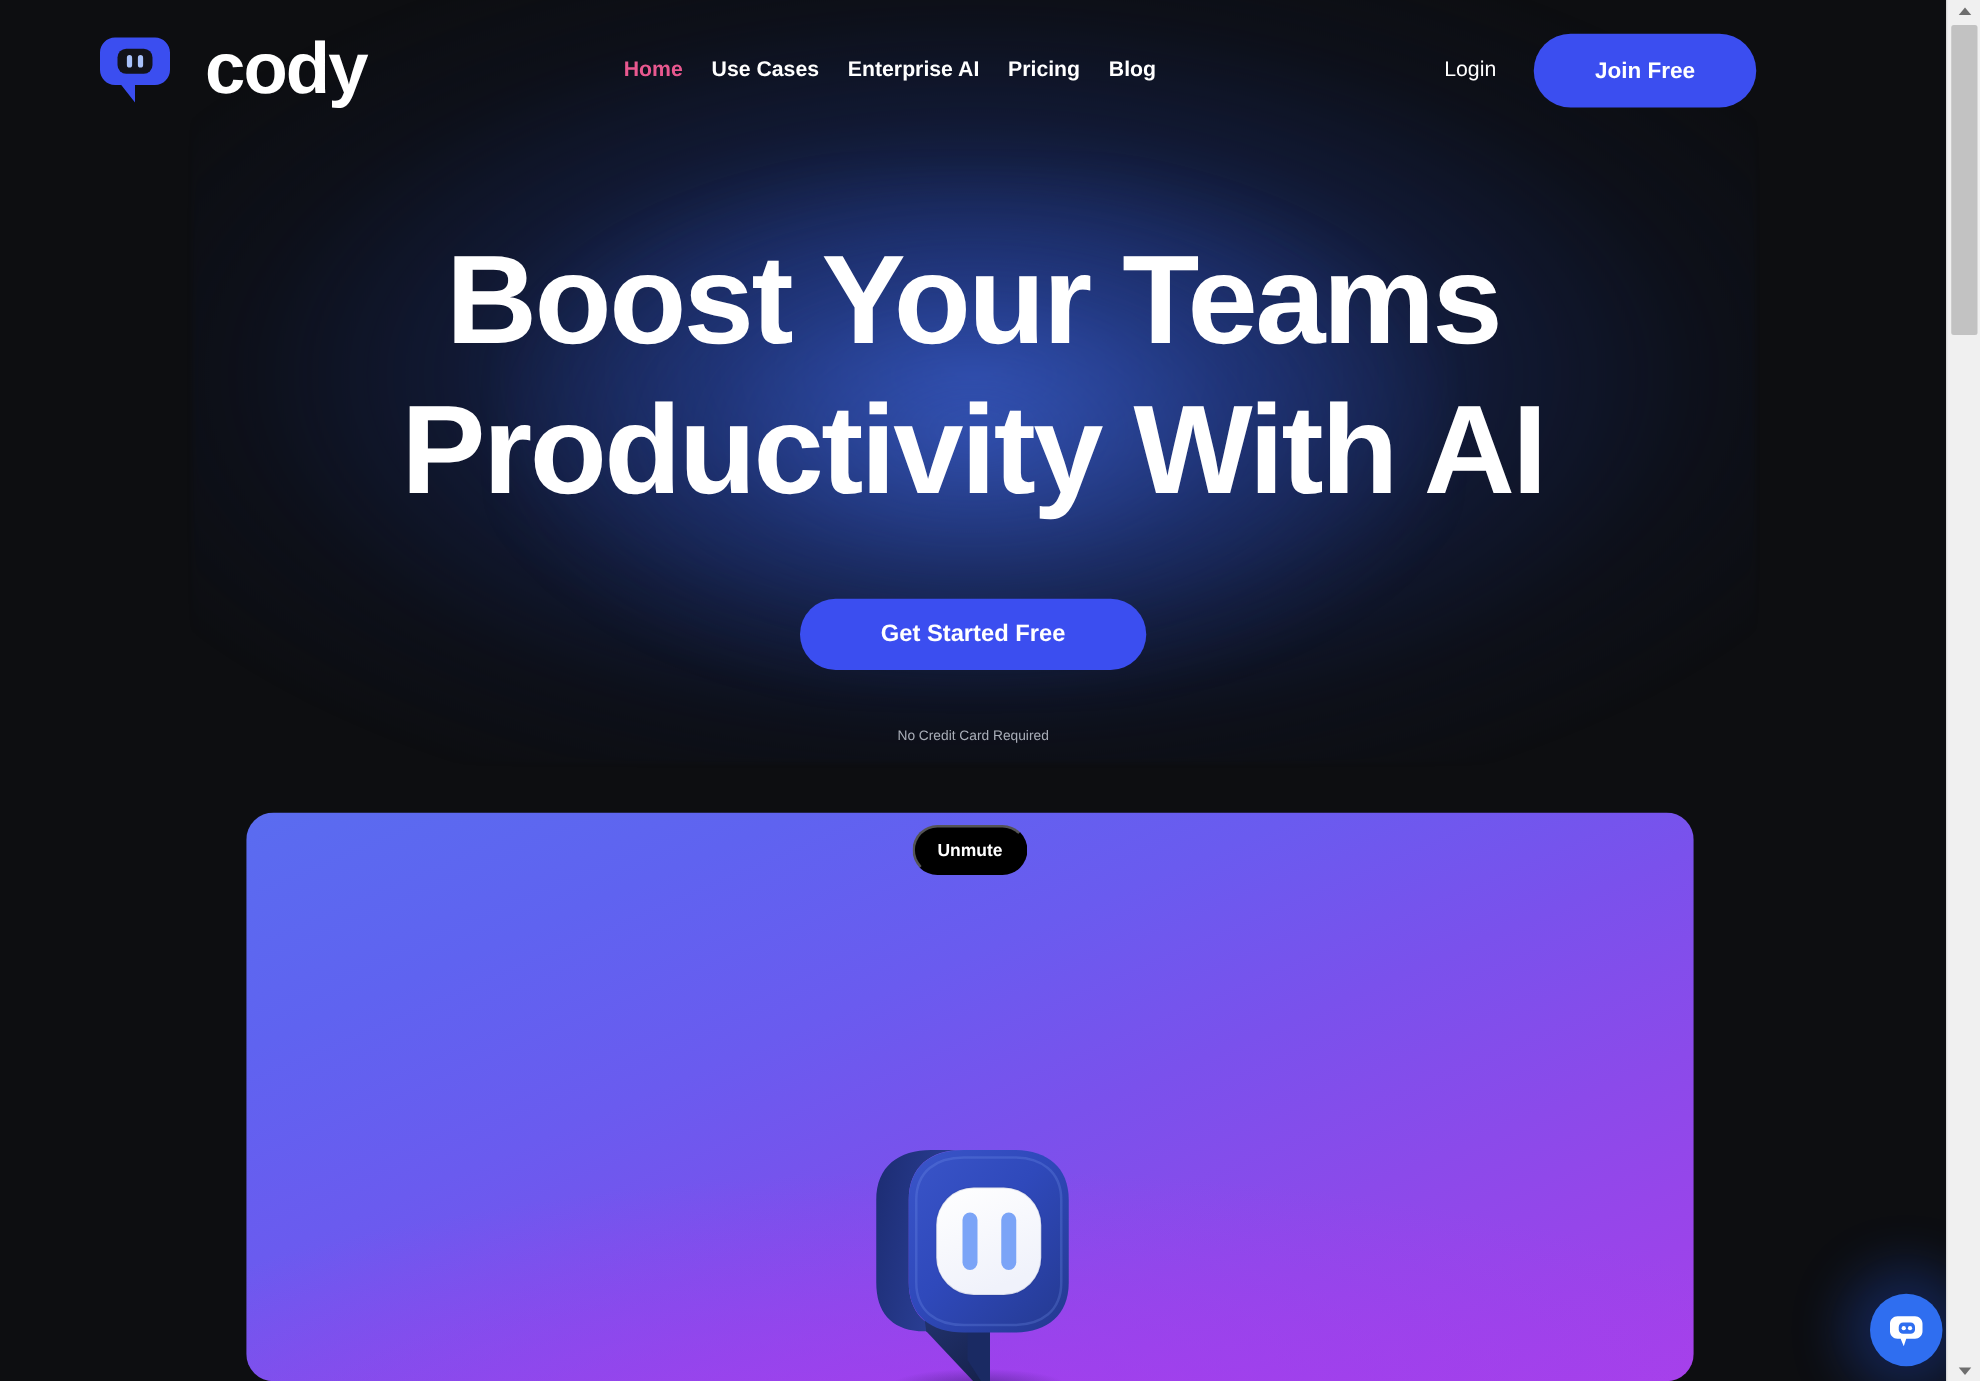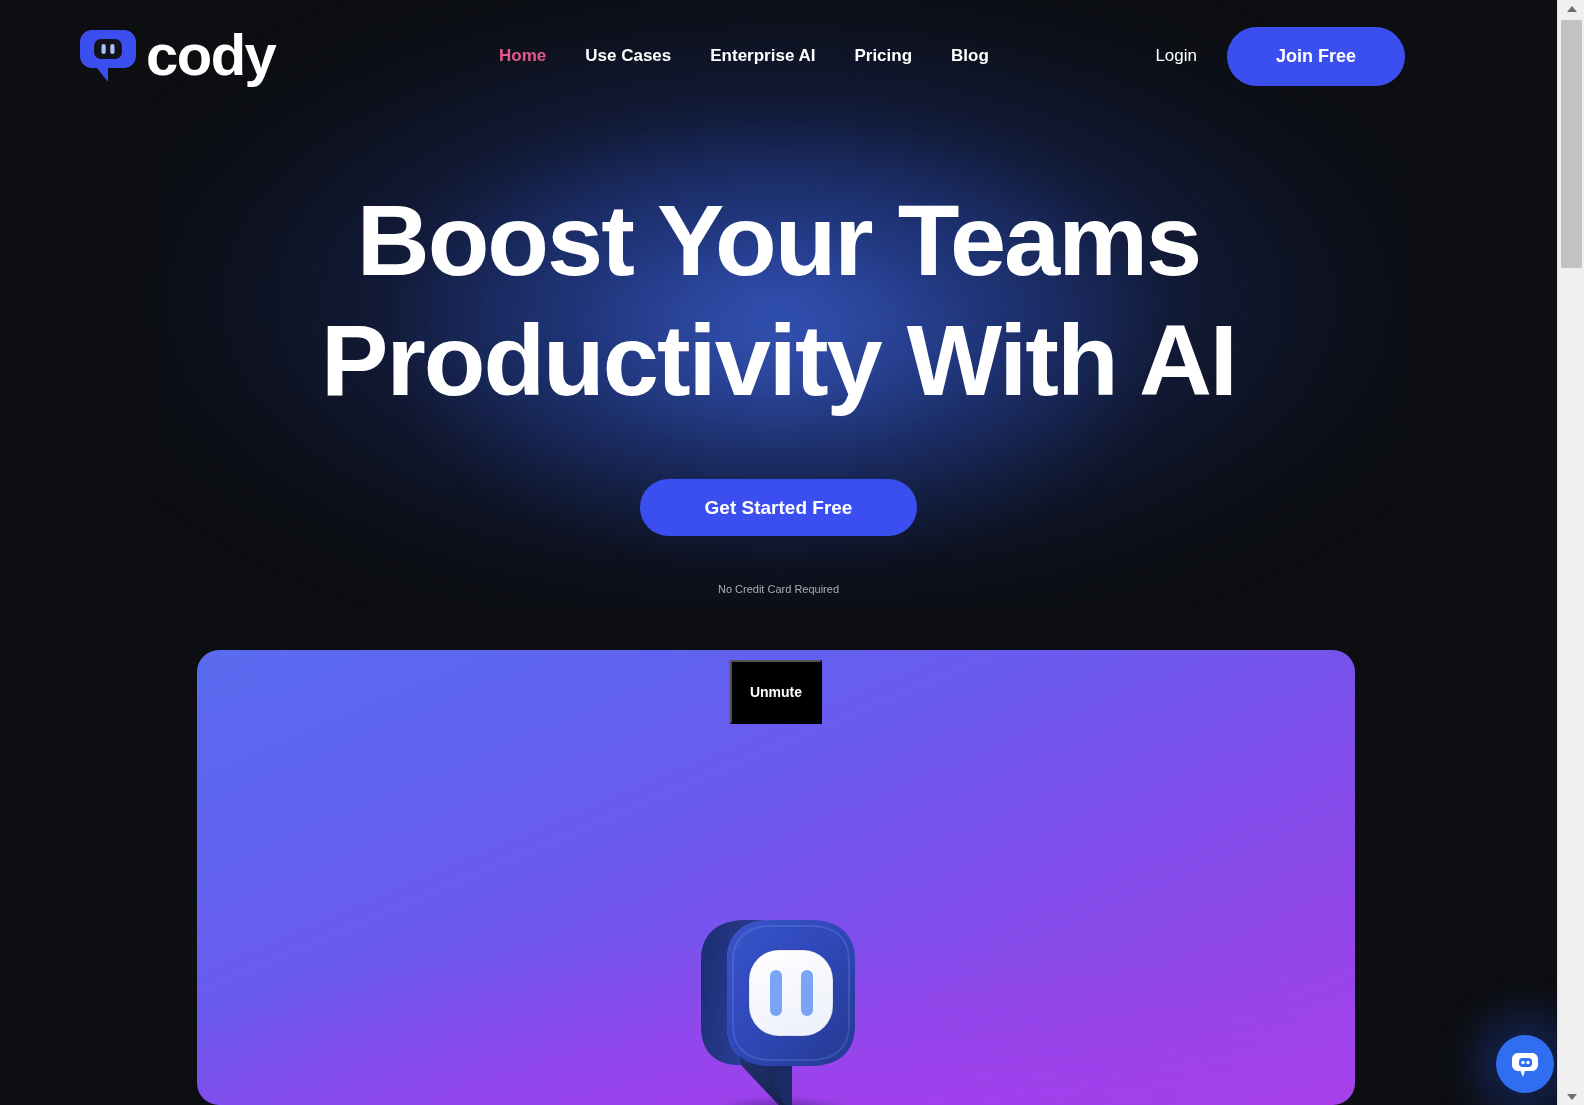--- a/index.html
+++ b/index.html
@@ -73,39 +73,39 @@
     align-items: center;
     z-index: 40;
   }
 
   .brand {
     position: absolute;
     left: 78px;
     top: 26px;
     display: flex;
     align-items: center;
-    gap: 8px;
+    gap: 26px;
     text-decoration: none;
   }
   .brand-mark { width: 60px; height: 58px; display: block; }
   .brand-text {
     color: #ffffff;
     font-size: 58px;
     line-height: 58px;
     font-weight: 700;
     letter-spacing: -1.5px;
   }
 
   nav.main-nav {
     position: absolute;
     left: 499px;
     top: 44px;
     display: flex;
     align-items: center;
-    gap: 16px;
+    gap: 0px;
   }
   nav.main-nav a {
     color: #ffffff;
     font-size: 17px;
     font-weight: 600;
     text-decoration: none;
     padding: 0 23px 0 0;
     white-space: nowrap;
     line-height: 24px;
   }
@@ -219,22 +219,22 @@
 
   .unmute-badge {
     position: absolute;
     left: 50%;
     transform: translateX(-50%);
     top: 10px;
     background: #000000;
     color: #ffffff;
     font-size: 14px;
     font-weight: 700;
-    border-radius: 0;
-    padding: 22px 18px;
+    border-radius: 20px;
+    padding: 10px 18px;
     cursor: pointer;
     line-height: 16px;
     user-select: none;
   }
 
   .bot-logo {
     position: absolute;
     left: 50%;
     top: 258px;
     transform: translate(-50%, 0);

